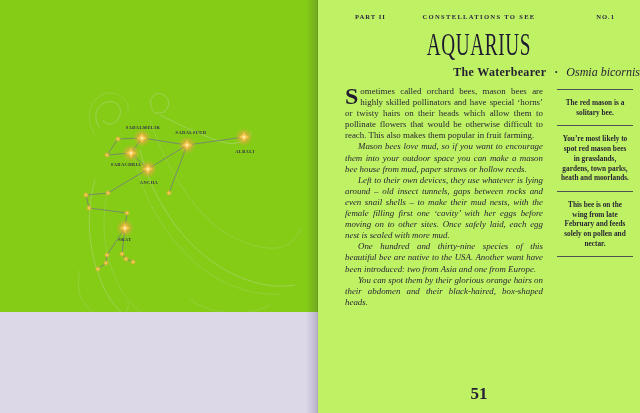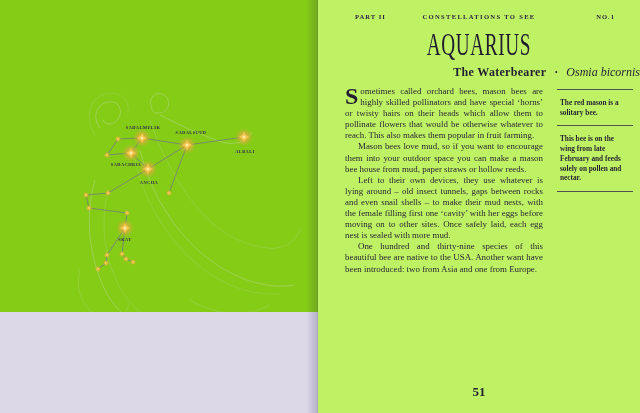--- a/index.html
+++ b/index.html
@@ -50,34 +50,34 @@
   }
   .subtitle{position:absolute;top:65px;left:0;width:100%;text-align:right;font-size:12px;color:#241e32;}
   .subtitle .sub-name{font-weight:bold;letter-spacing:0.3px;}
   .subtitle .sub-dot{display:inline-block;margin:0 5px;font-weight:bold;}
   .subtitle .sub-species{font-style:italic;}
   .article{
     position:absolute;left:27px;top:86px;width:198px;
     font-size:8.9px;line-height:11.1px;text-align:justify;color:#251f33;
   }
   .article p{margin:0;}
-  .article p.indent{text-indent:13px;}
+  .article p.indent{text-indent:13px;font-style:italic;}
   .dropcap{
     float:left;font-size:24px;line-height:19px;padding:1px 2px 0 0;
     font-weight:bold;color:#231d31;
   }
   .sidebar{
     position:absolute;left:239px;top:89px;width:76px;
-    text-align:left;font-weight:bold;font-size:7.3px;line-height:9.7px;color:#251f33;
+    text-align:center;font-weight:bold;font-size:7.3px;line-height:9.7px;color:#251f33;
   }
   .fact{border-top:1px solid rgba(48,40,80,0.8);padding:8px 3px;}
   .fact:last-child{border-bottom:1px solid rgba(48,40,80,0.8);}
   .page-number{
     position:absolute;top:384px;left:0;width:100%;text-align:center;
-    font-size:13px;font-weight:bold;color:#251f33;
+    font-size:17px;font-weight:bold;color:#251f33;
   }
 </style>
 </head>
 <body>
 
 <div class="left-page">
   <svg class="constellation-svg" width="318" height="413" viewBox="0 0 318 413" xmlns="http://www.w3.org/2000/svg">
     <defs>
       <radialGradient id="starglow">
         <stop offset="0%" stop-color="#f8d96e" stop-opacity="0.95"></stop>
@@ -232,25 +232,27 @@
 
   <div class="main-title">AQUARIUS</div>
 
   <div class="subtitle">
     <span class="sub-name">The Waterbearer</span>
     <span class="sub-dot">·</span>
     <span class="sub-species">Osmia bicornis</span>
   </div>
 
   <div class="article">
-    <p><span class="dropcap">S</span><span>ometimes called orchard bees, mason bees are highly skilled pollinators and have special ‘horns’ or twisty hairs on their heads which allow them to pollinate flowers that would be otherwise whatever to reach. This also makes them popular in fruit farming.</span></p>
+    <p><span class="dropcap">S</span><span>ometimes called orchard bees, mason bees are highly skilled pollinators and have special ‘horns’ or twisty hairs on their heads which allow them to pollinate flowers that would be otherwise difficult to reach. This also makes them popular in fruit farming.</span></p>
     <p class="indent">Mason bees love mud, so if you want to encourage them into your outdoor space you can make a mason bee house from mud, paper straws or hollow reeds.</p>
     <p class="indent">Left to their own devices, they use whatever is lying around – old insect tunnels, gaps between rocks and even snail shells – to make their mud nests, with the female filling first one ‘cavity’ with her eggs before moving on to other sites. Once safely laid, each egg nest is sealed with more mud.</p>
     <p class="indent">One hundred and thirty-nine species of this beautiful bee are native to the USA. Another want have been introduced: two from Asia and one from Europe.</p>
+    <p class="indent">You can spot them by their glorious orange hairs on their abdomen and their black-haired, box-shaped heads.</p>
   </div>
 
   <div class="sidebar">
     <div class="fact">The red mason is a solitary bee.</div>
+    <div class="fact">You’re most likely to spot red mason bees in grasslands, gardens, town parks, heath and moorlands.</div>
     <div class="fact">This bee is on the wing from late February and feeds solely on pollen and nectar.</div>
   </div>
 
   <div class="page-number">51</div>
 </div>
 
 </body></html>

